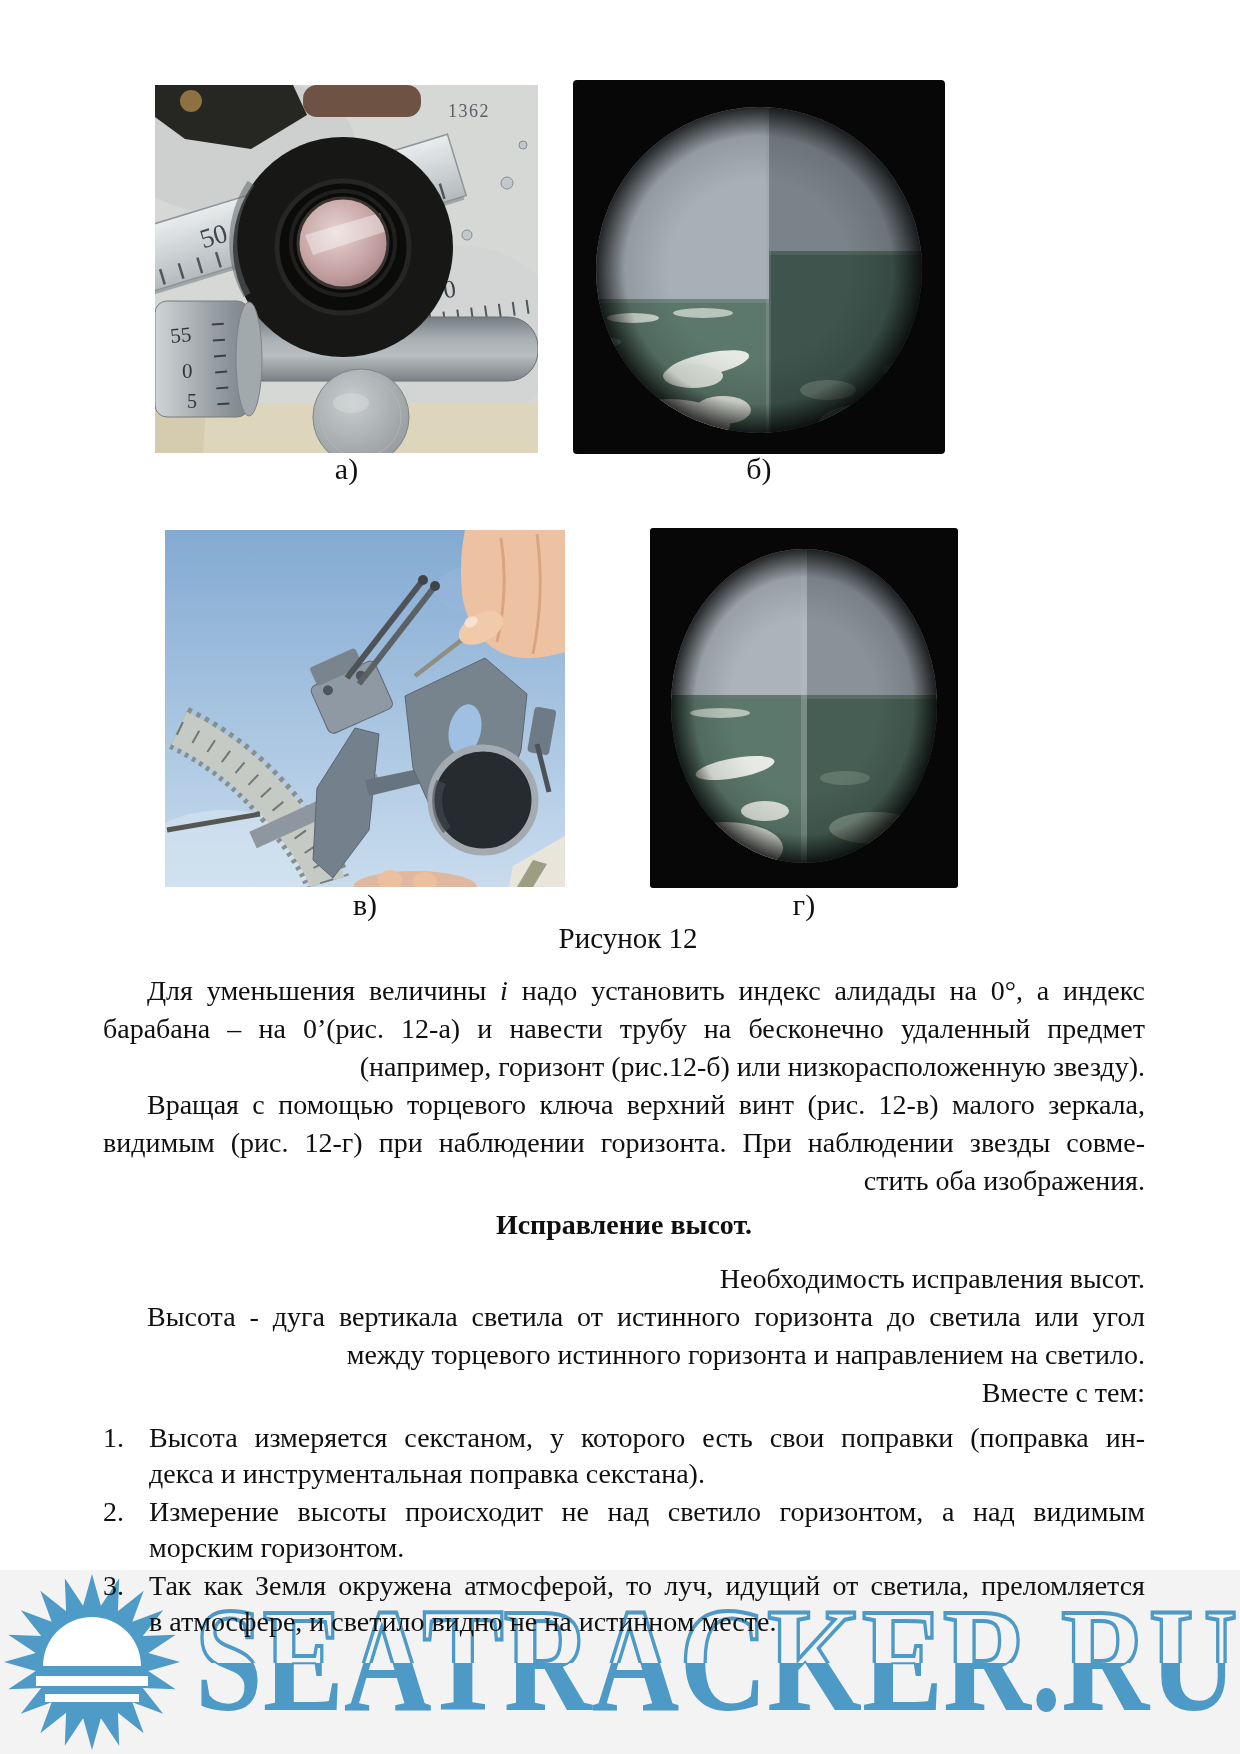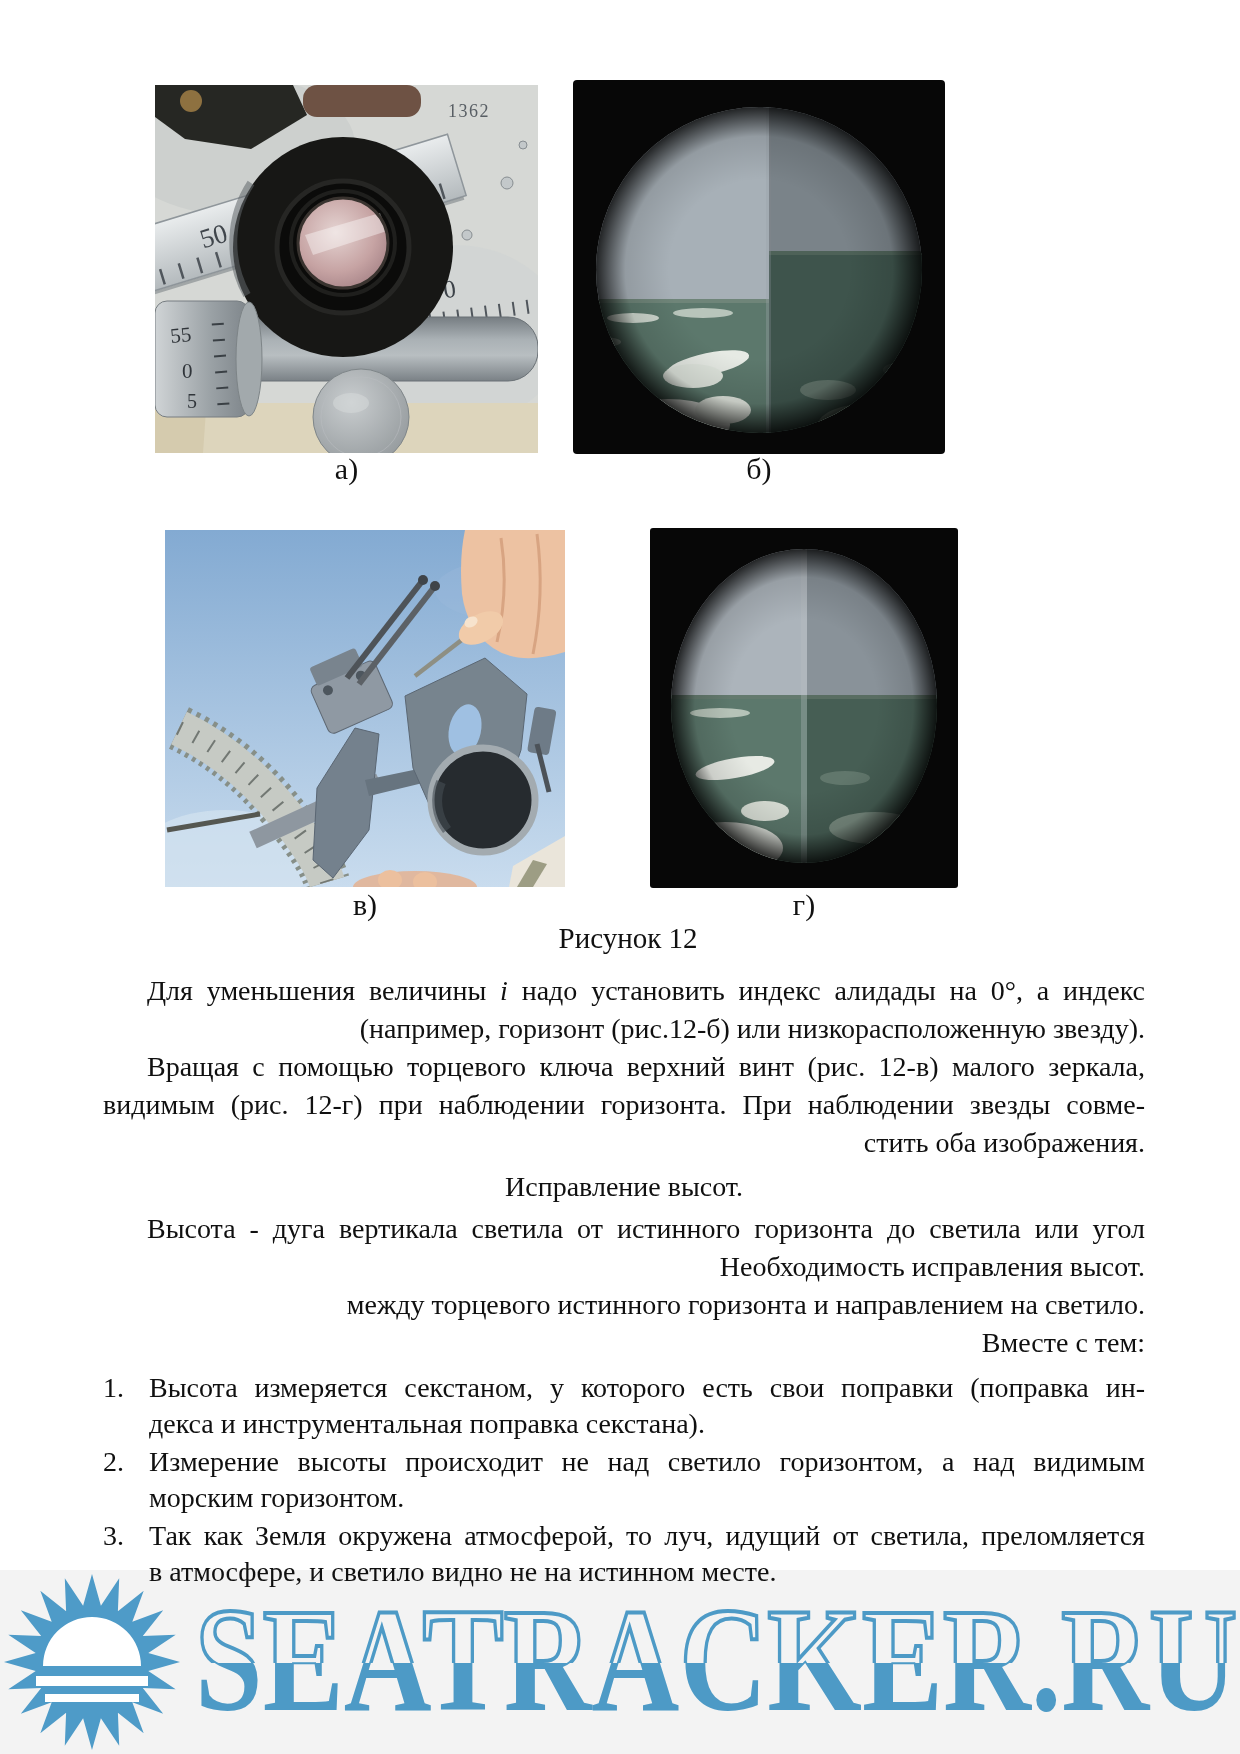--- a/index.html
+++ b/index.html
@@ -7,21 +7,21 @@
         font-family:"Liberation Serif","DejaVu Serif",serif;color:#111;}
   .fig{position:absolute;overflow:hidden;}
   .fig svg{display:block;}
   .figlabel{position:absolute;font-size:30px;text-align:center;color:#111;}
   .caption{position:absolute;left:8px;top:922px;width:1240px;text-align:center;font-size:29px;color:#111;}
   .textblock{position:absolute;left:103px;top:972px;width:1042px;font-size:28px;color:#101010;}
   .bl{line-height:38px;height:38px;overflow:hidden;}
   .jl{text-align:justify;text-align-last:justify;}
   .ll{text-align:right;}
   .ind{text-indent:44px;}
-  .hd{font-weight:normal;text-align:center;line-height:38px;height:38px;margin-top:6px;margin-bottom:4px;}
+  .hd{font-weight:bold;text-align:center;line-height:38px;height:38px;margin-top:6px;margin-bottom:16px;}
   .li{display:flex;margin-top:2px;}
   .li-num{width:46px;flex:none;line-height:36px;}
   .li-text{flex:1;line-height:36px;text-align:justify;text-align-last:justify;height:36px;overflow:hidden;}
   .li-cont{padding-left:46px;line-height:36px;height:36px;overflow:hidden;font-family:Liberation Serif, serif;}
   .band{position:absolute;left:0;top:1570px;width:1240px;height:184px;background:#f3f3f3;z-index:1;}
   .wm{position:absolute;left:0;top:1558px;z-index:2;}
   .sun{position:absolute;left:2px;top:1570px;z-index:3;}
   .fig,.figlabel,.caption,.textblock{z-index:5;}
   .it{font-style:italic;}
 </style>
@@ -274,30 +274,31 @@
     </svg>
   </div>
 
   <div class="figlabel" style="left:165px;top:888px;width:400px;">в)</div>
   <div class="figlabel" style="left:650px;top:888px;width:308px;">г)</div>
 
   <div class="caption">Рисунок 12</div>
 
   <div class="textblock">
     <div class="bl jl ind"><span>Для уменьшения величины </span><span class="it">i</span><span> надо установить индекс алидады на 0°, а индекс</span></div>
+    <div class="bl jl">барабана – на 0’(рис. 12-а) и навести трубу на бесконечно удаленный предмет</div>
     <div class="bl ll">(например, горизонт (рис.12-б) или низкорасположенную звезду).</div>
 
     <div class="bl jl ind">Вращая с помощью торцевого ключа верхний винт (рис. 12-в) малого зеркала,</div>
     <div class="bl jl">видимым (рис. 12-г) при наблюдении горизонта. При наблюдении звезды совме-</div>
     <div class="bl ll">стить оба изображения.</div>
 
     <div class="hd">Исправление высот.</div>
 
+    <div class="bl ll ind">Необходимость исправления высот.</div>
     <div class="bl jl ind">Высота - дуга вертикала светила от истинного горизонта до светила или угол</div>
-    <div class="bl ll ind">Необходимость исправления высот.</div>
     <div class="bl ll">между торцевого истинного горизонта и направлением на светило.</div>
     <div class="bl ll ind">Вместе с тем:</div>
 
     <div style="height:6px;"></div>
 
     <div class="li">
       <span class="li-num">1.</span>
       <span class="li-text">Высота измеряется секстаном, у которого есть свои поправки (поправка ин-</span>
     </div>
     <div class="li-cont">декса и инструментальная поправка секстана).</div>

